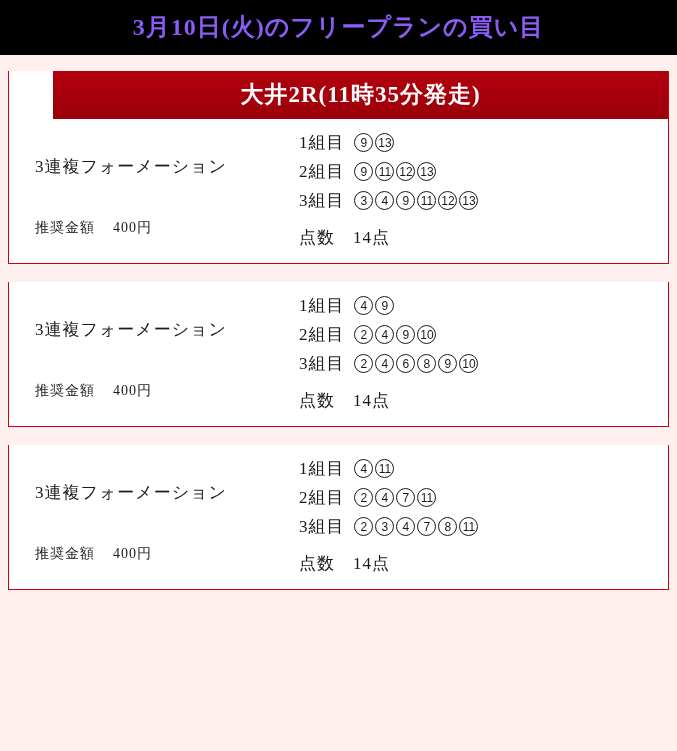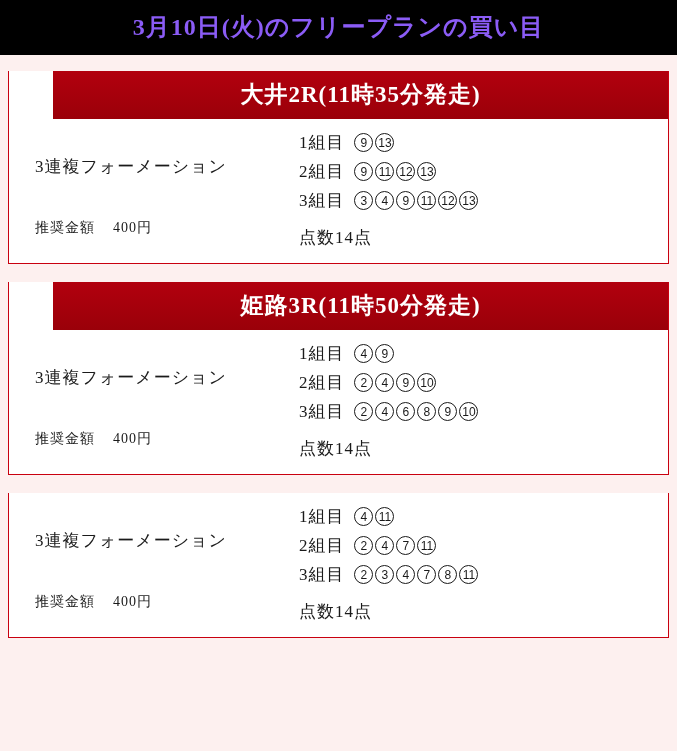--- a/index.html
+++ b/index.html
@@ -103,21 +103,21 @@
     font-family: "Liberation Sans", sans-serif;
     line-height: 1;
     letter-spacing: 0;
   }
   .points-row {
     font-size: 17px;
     letter-spacing: 1px;
     padding: 6px 0 6px 0;
     white-space: nowrap;
   }
-  .points-row .pts-label { }
+  .points-row .pts-label { margin-right: 18px; }
 </style>
 </head>
 <body>
 
 <div class="page-header">3月10日(火)のフリープランの買い目</div>
 
 <div id="races-container">
     <div class="race-block">
       <div class="race-title">大井2R(11時35分発走)</div>
       <div class="race-body">
@@ -151,21 +151,20 @@
               <span class="num-circle">11</span>
               <span class="num-circle">12</span>
               <span class="num-circle">13</span>
             </span>
           </div>
           <div class="points-row"><span class="pts-label">点数</span><span>14点</span></div>
         </div>
       </div>
     </div>
     <div class="race-block">
-      <div class="race-title">姫路3R(11時50分発走)</div>
       <div class="race-body">
         <div class="left-col">
           <div class="bet-type">3連複フォーメーション</div>
           <div class="amount-row"><span class="amt-label">推奨金額</span><span>400円</span></div>
         </div>
         <div class="right-col">
           <div class="group-row">
             <span class="group-label">1組目</span>
             <span class="nums">
               <span class="num-circle">4</span>

